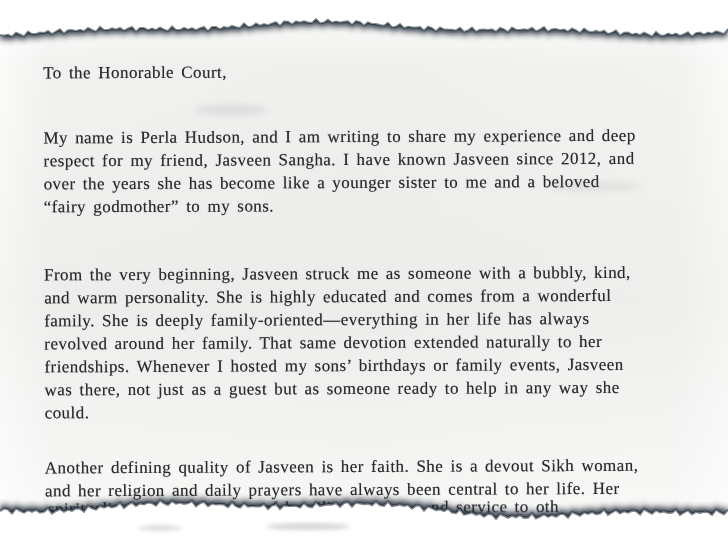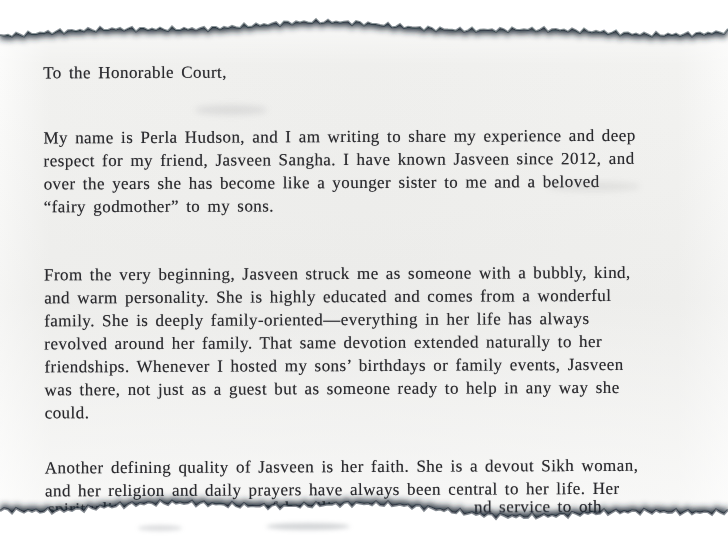--- a/index.html
+++ b/index.html
@@ -26,21 +26,21 @@
   .line{white-space:nowrap;line-height:23px;height:23px;}
   .block{position:absolute;left:44px;right:0;}
   .salutation{top:60px;}
   .para-1{top:125px;}
   .para-2{top:262px;}
   .para-3{top:455px;}
   .torn-line{position:absolute;top:498px;left:0;right:0;height:23px;}
   .torn-line span{position:absolute;white-space:nowrap;filter:blur(.4px);}
   .frag-0{left:47px;}
   .frag-1{left:170px;}
-  .frag-2{left:430px;margin-left:43px;}
+  .frag-2{left:430px;}
   
   .smudge{position:absolute;border-radius:50%;pointer-events:none;}
   .sm-1{left:195px;top:105px;width:72px;height:10px;background:rgba(120,120,126,.16);filter:blur(3px);z-index:1;}
   .sm-2{left:548px;top:182px;width:92px;height:9px;background:rgba(120,120,126,.13);filter:blur(3px);z-index:1;}
   .sm-3{left:266px;top:523px;width:84px;height:7px;background:rgba(100,106,116,.28);filter:blur(2px);z-index:5;}
   .sm-4{left:138px;top:525px;width:44px;height:6px;background:rgba(100,106,116,.22);filter:blur(2px);z-index:5;}
   .tears{position:absolute;inset:0;z-index:4;pointer-events:none;}
 </style>
 </head>
 <body>

